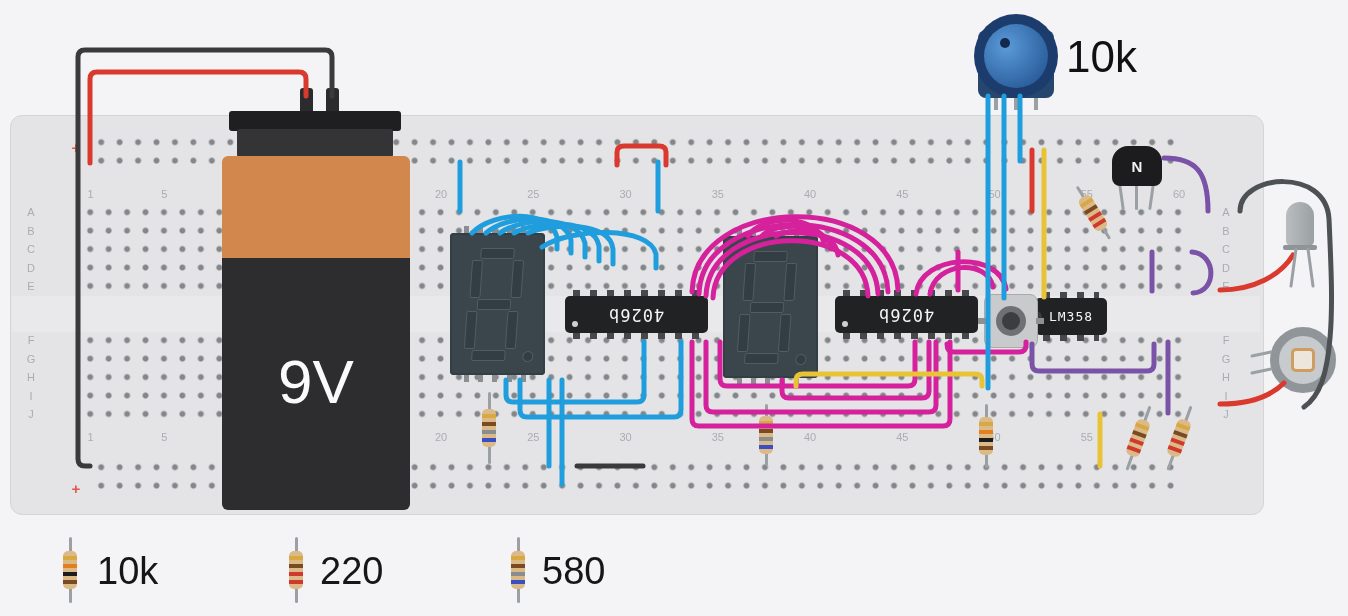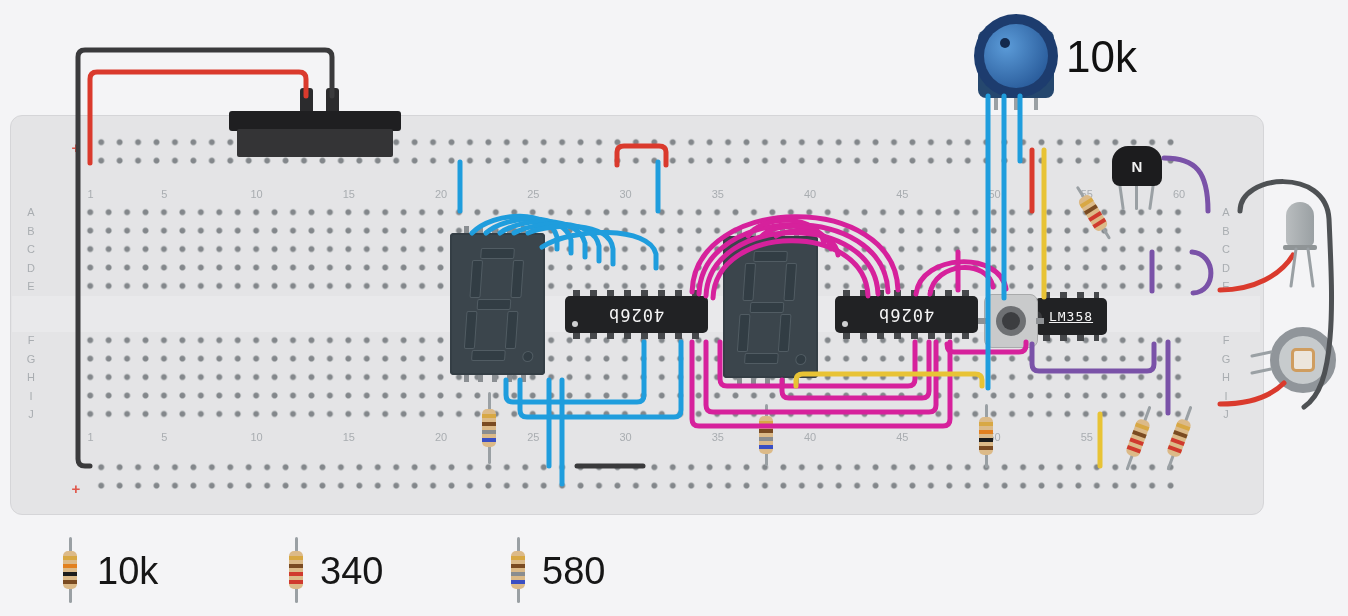--- a/index.html
+++ b/index.html
@@ -52,21 +52,21 @@
 
   
   .ic{position:absolute;height:37px;background:#212224;border-radius:5px;z-index:20;
       display:flex;align-items:center;justify-content:center;}
   .icpins{position:absolute;left:8px;right:8px;height:6px;
       background:repeating-linear-gradient(90deg,#46484b 0 7px,transparent 7px 17px);}
   .icpins.top{top:-6px;} .icpins.bot{bottom:-6px;}
   .ic .lbl{color:#f4f4f4;font-family:"DejaVu Sans Mono",monospace;font-size:17px;letter-spacing:1px;}
   .ic .flip{transform:rotate(180deg);}
   .ic .dot{position:absolute;left:7px;bottom:6px;width:6px;height:6px;border-radius:50%;background:#cfd0d1;}
-  .ic.small .lbl{font-size:13px;text-decoration:underline;}
+  .ic.small .lbl{font-size:13px;}
   .ic .notch{position:absolute;left:-5px;top:50%;transform:translateY(-50%);width:12px;height:12px;border-radius:50%;background:#3a3b3e;}
 
   
   .pot-plate{position:absolute;left:978px;top:30px;width:76px;height:68px;background:#25476e;border-radius:8px;z-index:19;}
   .pot-knob{position:absolute;left:974px;top:14px;width:84px;height:84px;border-radius:50%;background:#1d3c6e;z-index:20;}
   .pot-knob .inner{position:absolute;left:10px;top:10px;width:64px;height:64px;border-radius:50%;
       background:radial-gradient(circle at 35% 35%,#5b9bd8,#2c5f9e 75%);}
   .pot-knob .dim{position:absolute;left:26px;top:24px;width:10px;height:10px;border-radius:50%;background:#13294d;}
   .pot-leg{position:absolute;width:4px;height:14px;background:#9aa0a4;z-index:18;}
   .pot-label{position:absolute;left:1066px;top:32px;font-size:44px;color:#111;z-index:20;}
@@ -113,20 +113,23 @@
   <div class="holes" id="holes-ae"></div>
   <div class="holes" id="holes-fj"></div>
   <div class="holes" id="holes-railbot"></div>
   <div class="rail-plus" style="left:76px;top:147px">+</div>
   <div class="rail-plus" style="left:76px;top:488px">+</div>
 
   <div class="bat-post" style="left:300px;top:88px"></div>
   <div class="bat-post" style="left:326px;top:88px"></div>
   <div class="bat-plate1"></div>
   <div class="bat-plate2"></div>
+  <div class="bat-body">
+    <span>9V</span>
+  </div>
 
   <div class="sevenseg" style="left:450px;top:233px">
     <div class="dpins top"></div>
     <div class="dpins bot"></div>
     <div class="digit">
       <i class="seg a"></i>
       <i class="seg b"></i>
       <i class="seg c"></i>
       <i class="seg d"></i>
       <i class="seg e"></i>
@@ -270,21 +273,21 @@
 
   <div class="resistor" style="left:289px;top:537px;height:66px">
     <i class="lead"></i>
     <div class="rbody">
       <i class="band" style="background: rgb(216, 168, 68);"></i>
       <i class="band" style="background: rgb(122, 75, 34);"></i>
       <i class="band" style="background: rgb(208, 58, 46);"></i>
       <i class="band" style="background: rgb(208, 58, 46);"></i>
     </div>
   </div>
-  <div class="legend-label" style="left:320px;top:550px">340</div>
+  <div class="legend-label" style="left:320px;top:550px">220</div>
 
   <div class="resistor" style="left:511px;top:537px;height:66px">
     <i class="lead"></i>
     <div class="rbody">
       <i class="band" style="background: rgb(216, 168, 68);"></i>
       <i class="band" style="background: rgb(122, 75, 34);"></i>
       <i class="band" style="background: rgb(138, 141, 144);"></i>
       <i class="band" style="background: rgb(58, 79, 196);"></i>
     </div>
   </div>

